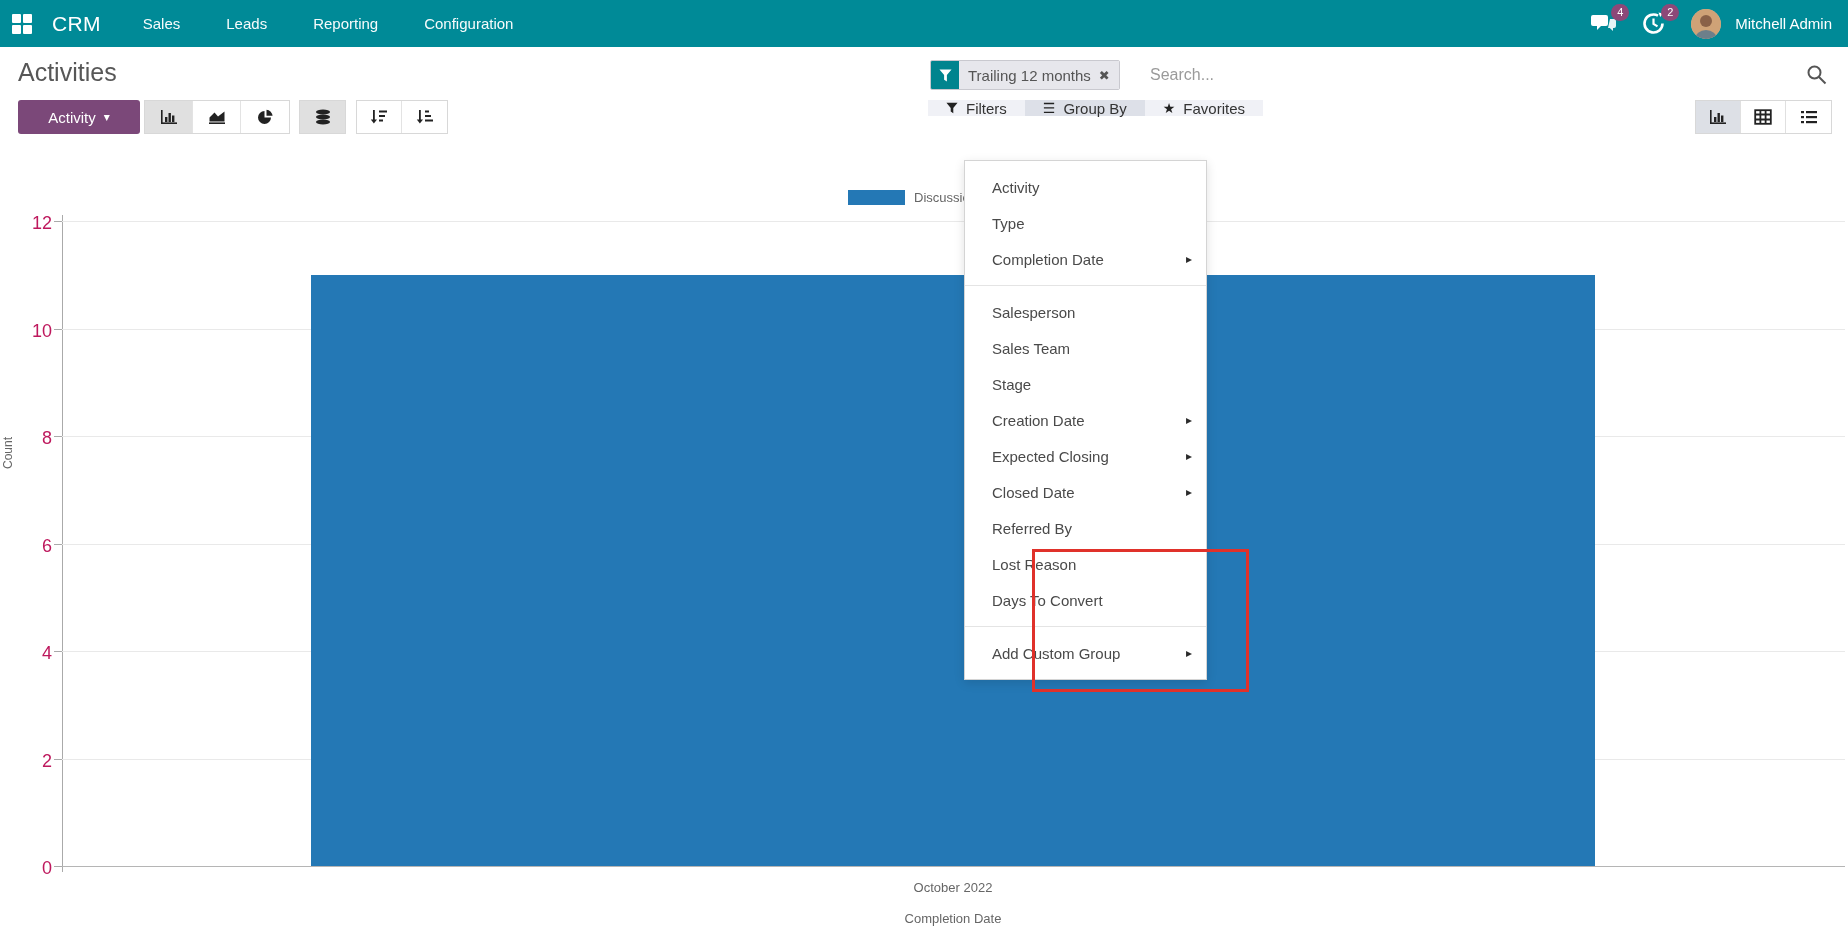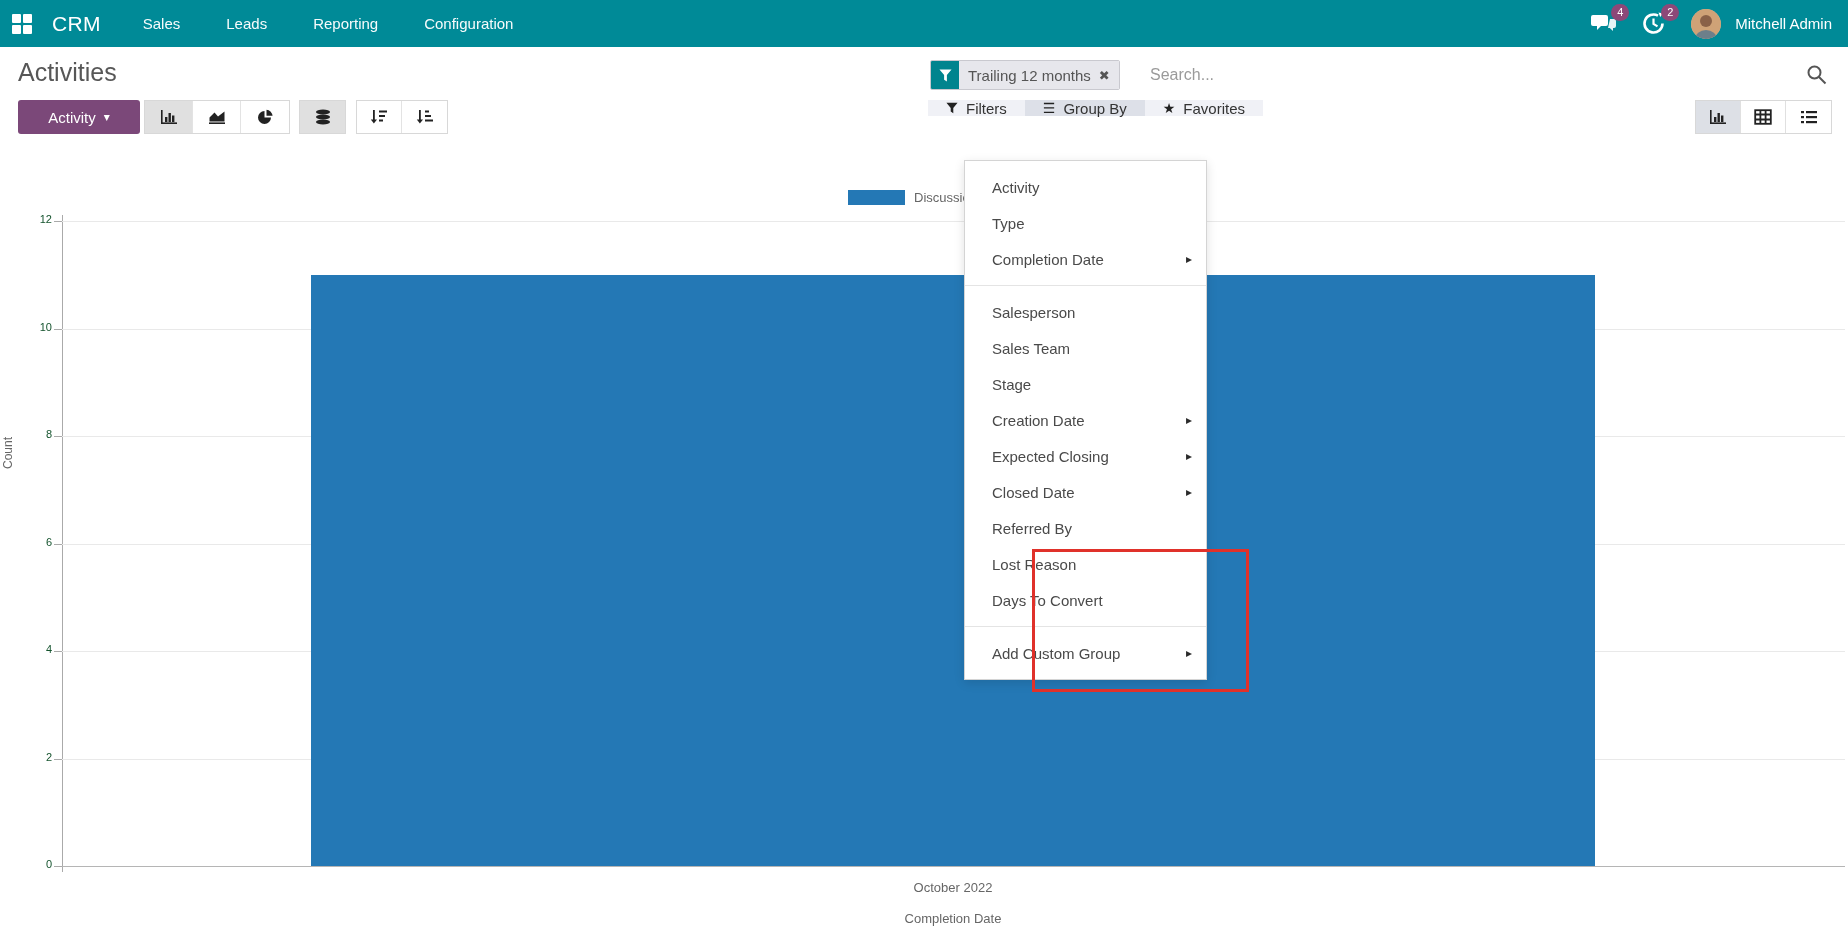--- a/index.html
+++ b/index.html
@@ -103,21 +103,21 @@
   
   .legend { position: absolute; left: 848px; top: 190px; display: flex; align-items: center; gap: 9px; cursor: pointer; }
   .legend-swatch { width: 57px; height: 15px; background: #2478b5; }
   .legend-label { font-size: 13px; color: #666; }
 
   .plot { position: absolute; left: 0; top: 221px; width: 1848px; height: 645px; }
   .gridline { position: absolute; left: 62px; width: 1783px; height: 1px; background: #e9e9e9; }
   .baseline { position: absolute; left: 62px; width: 1783px; height: 1px; background: #b5b5b5; }
   .y-axis-line { position: absolute; left: 62px; top: -6px; width: 1px; height: 657px; background: #aaa; }
   .tick-mark { position: absolute; left: 54px; width: 8px; height: 1px; background: #aaa; }
-  .tick-label { position: absolute; left: 16px; width: 36px; text-align: right; font-size: 11px; color: #14532d; }
+  .tick-label { position: absolute; left: 16px; width: 36px; text-align: right; font-size: 18px; color: #be185d; }
   .bar { position: absolute; left: 311px; width: 1284px; bottom: 0; background: #2478b5; cursor: pointer; }
   .y-title {
     position: absolute; left: -24px; top: 446px; width: 64px; text-align: center;
     font-size: 12px; color: #666; transform: rotate(-90deg);
   }
   .x-tick-label { position: absolute; left: 753px; top: 880px; width: 400px; text-align: center; font-size: 13px; color: #666; }
   .x-axis-title { position: absolute; left: 753px; top: 911px; width: 400px; text-align: center; font-size: 13px; color: #666; }
 
   svg { display: block; }
 </style>

